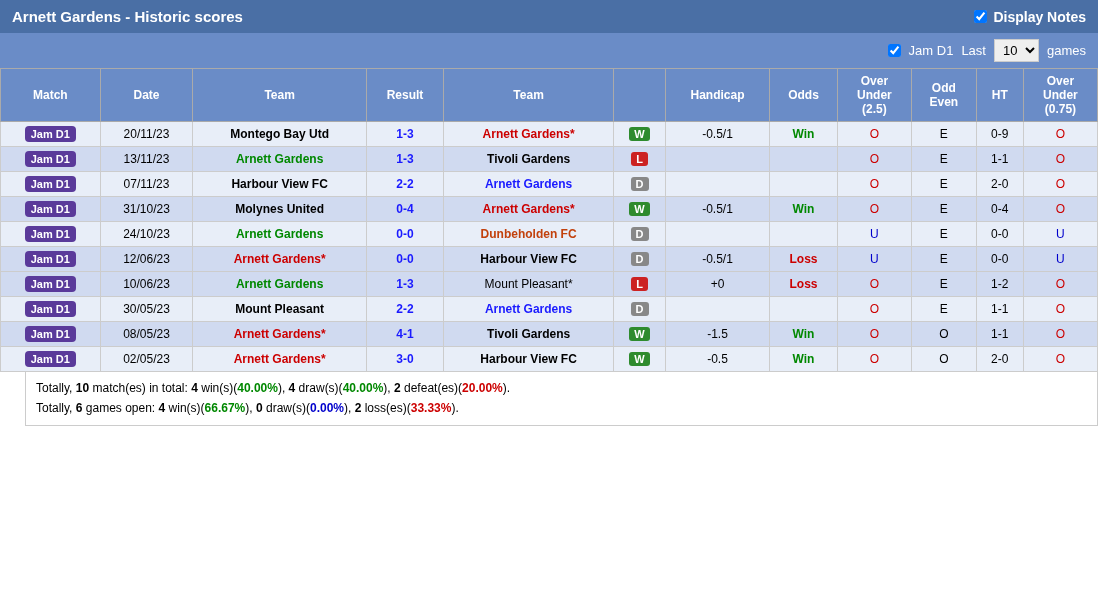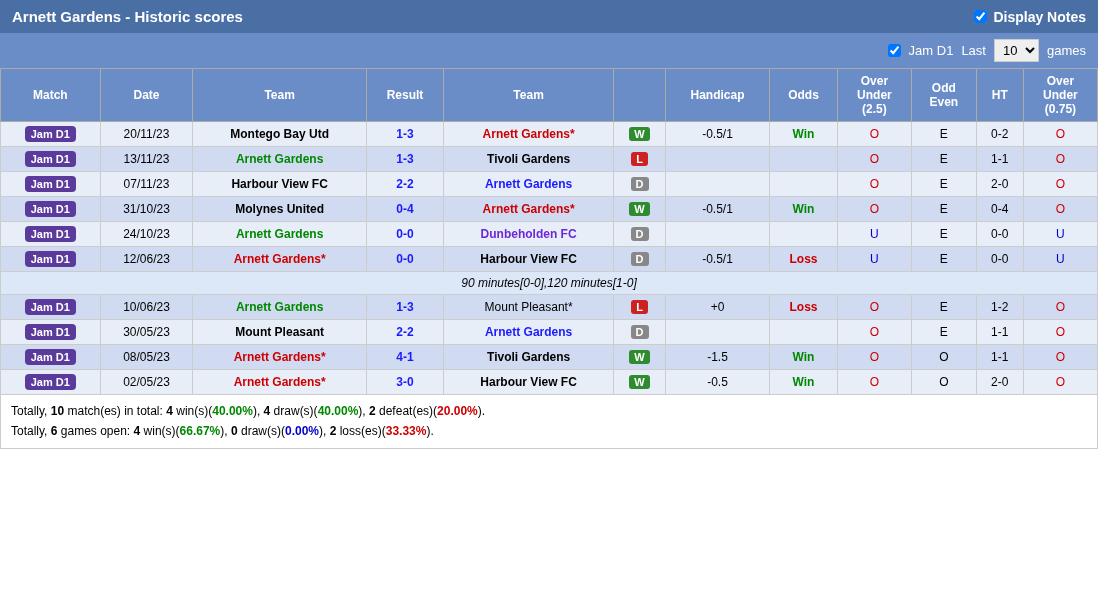--- a/index.html
+++ b/index.html
@@ -85,20 +85,21 @@
     .wd-d { background: #888; }
     .wd-l { background: #cc2222; }
 
     .summary-section {
       padding: 6px 10px;
       font-size: 12px;
       line-height: 1.7;
       background: #fff;
       border: 1px solid #ccc;
       border-top: none;
+      margin-left: 25px;
     }
     .summary-section span.bold { font-weight: bold; }
     .summary-section span.green { color: #008800; font-weight: bold; }
     .summary-section span.blue { color: #0000cc; font-weight: bold; }
     .summary-section span.red { color: #cc0000; font-weight: bold; }
 
     .note-row td { background: #dce8f8; font-style: italic; }
   </style>
 </head>
 <body>
@@ -147,21 +148,21 @@
         <td><span class="match-badge">Jam D1</span></td>
         <td>20/11/23</td>
         <td><a href="#" style="color: rgb(0, 0, 0); font-weight: bold; text-decoration: none;">Montego Bay Utd</a></td>
         <td style="color: rgb(26, 26, 255); font-weight: bold;">1-3</td>
         <td><a href="#" style="color: rgb(204, 0, 0); font-weight: bold; text-decoration: none;">Arnett Gardens*</a></td>
         <td><span class="wd-badge wd-w">W</span></td>
         <td>-0.5/1</td>
         <td style="color: rgb(0, 136, 0); font-weight: bold;">Win</td>
         <td style="color: rgb(204, 0, 0);">O</td>
         <td>E</td>
-        <td>0-2</td>
+        <td>0-9</td>
         <td style="color: rgb(204, 0, 0);">O</td>
       </tr>
       <tr style="background: rgb(208, 218, 240);">
         <td><span class="match-badge">Jam D1</span></td>
         <td>13/11/23</td>
         <td><a href="#" style="color: rgb(0, 136, 0); font-weight: bold; text-decoration: none;">Arnett Gardens</a></td>
         <td style="color: rgb(26, 26, 255); font-weight: bold;">1-3</td>
         <td><a href="#" style="color: rgb(0, 0, 0); font-weight: bold; text-decoration: none;">Tivoli Gardens</a></td>
         <td><span class="wd-badge wd-l">L</span></td>
         <td></td>
@@ -197,21 +198,21 @@
         <td style="color: rgb(204, 0, 0);">O</td>
         <td>E</td>
         <td>0-4</td>
         <td style="color: rgb(204, 0, 0);">O</td>
       </tr>
       <tr style="background: rgb(232, 238, 248);">
         <td><span class="match-badge">Jam D1</span></td>
         <td>24/10/23</td>
         <td><a href="#" style="color: rgb(0, 136, 0); font-weight: bold; text-decoration: none;">Arnett Gardens</a></td>
         <td style="color: rgb(26, 26, 255); font-weight: bold;">0-0</td>
-        <td><a href="#" style="color: #6d28d9; font-weight: bold; text-decoration: none;">Dunbeholden FC</a></td>
+        <td><a href="#" style="color: #c2410c; font-weight: bold; text-decoration: none;">Dunbeholden FC</a></td>
         <td><span class="wd-badge wd-d">D</span></td>
         <td></td>
         <td></td>
         <td style="color: rgb(0, 0, 204);">U</td>
         <td>E</td>
         <td>0-0</td>
         <td style="color: rgb(0, 0, 204);">U</td>
       </tr>
       <tr style="background: rgb(208, 218, 240);">
         <td><span class="match-badge">Jam D1</span></td>
@@ -219,23 +220,20 @@
         <td><a href="#" style="color: rgb(204, 0, 0); font-weight: bold; text-decoration: none;">Arnett Gardens*</a></td>
         <td style="color: rgb(26, 26, 255); font-weight: bold;">0-0</td>
         <td><a href="#" style="color: rgb(0, 0, 0); font-weight: bold; text-decoration: none;">Harbour View FC</a></td>
         <td><span class="wd-badge wd-d">D</span></td>
         <td>-0.5/1</td>
         <td style="color: rgb(204, 0, 0); font-weight: bold;">Loss</td>
         <td style="color: rgb(0, 0, 204);">U</td>
         <td>E</td>
         <td>0-0</td>
         <td style="color: rgb(0, 0, 204);">U</td>
-      </tr>
-      <tr class="note-row">
-        <td colspan="12">90 minutes[0-0],120 minutes[1-0]</td>
       </tr>
       <tr style="background: rgb(208, 218, 240);">
         <td><span class="match-badge">Jam D1</span></td>
         <td>10/06/23</td>
         <td><a href="#" style="color: rgb(0, 136, 0); font-weight: bold; text-decoration: none;">Arnett Gardens</a></td>
         <td style="color: rgb(26, 26, 255); font-weight: bold;">1-3</td>
         <td><a href="#" style="color: rgb(0, 0, 0); font-weight: normal; text-decoration: none;">Mount Pleasant*</a></td>
         <td><span class="wd-badge wd-l">L</span></td>
         <td>+0</td>
         <td style="color: rgb(204, 0, 0); font-weight: bold;">Loss</td>

